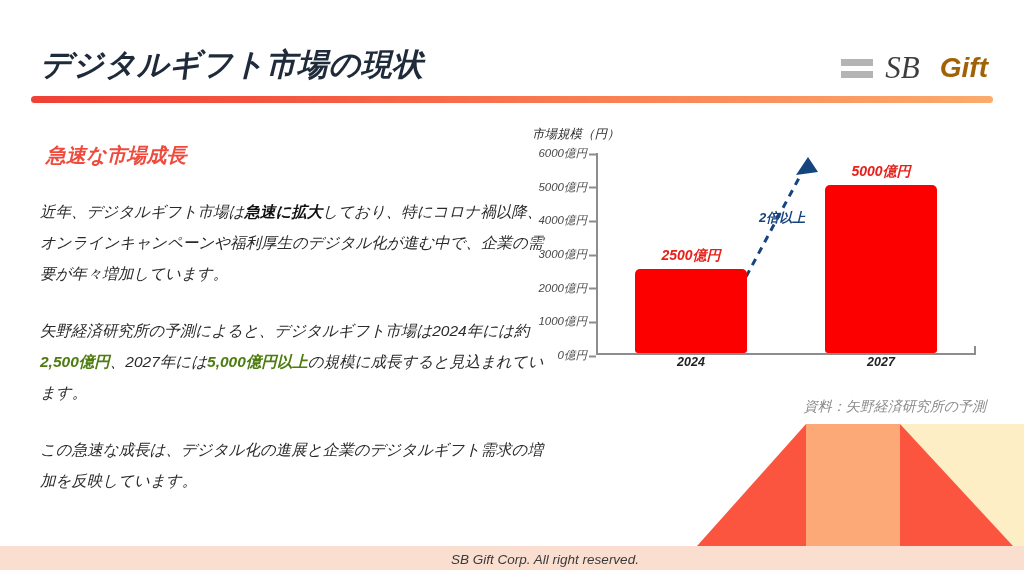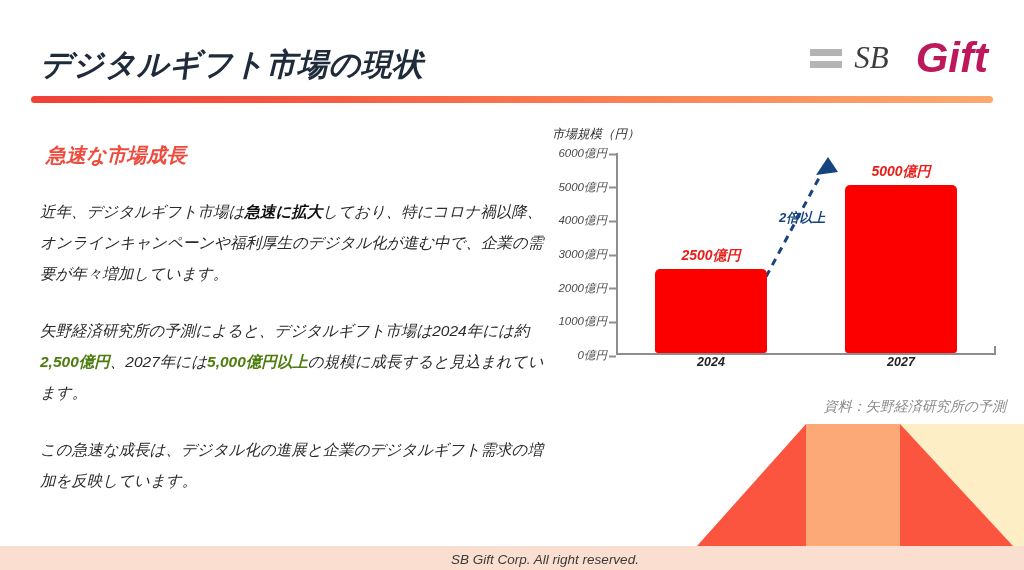--- a/index.html
+++ b/index.html
@@ -26,21 +26,21 @@
     top: 44px;
     font-size: 31px;
     font-weight: bold;
     color: #1f2b3a;
     letter-spacing: 0.5px;
     white-space: nowrap;
   }
   .brand-logo {
     position: absolute;
     right: 36px;
-    top: 34px;
+    top: 50px;
     display: flex;
     align-items: center;
     gap: 10px;
   }
   .brand-bars {
     display: flex;
     flex-direction: column;
     gap: 5px;
     margin-right: 2px;
   }
@@ -50,24 +50,24 @@
     height: 7px;
     background: #b4b4b4;
   }
   .brand-sb {
     font-family: "Liberation Serif", "DejaVu Serif", serif;
     font-size: 31px;
     color: #3d3d3d;
     letter-spacing: 0px;
   }
   .brand-gift {
-    font-size: 42px;
-    font-weight: bold;
-    color: #be185d;
-    margin-left: 17px;
+    font-size: 28px;
+    font-weight: bold;
+    color: #a16207;
+    margin-left: 10px;
   }
   .title-rule {
     position: absolute;
     left: 31px;
     top: 96px;
     width: 962px;
     height: 7px;
     border-radius: 4px;
     background: linear-gradient(to right, #ef4136 0%, #f4553f 25%, #f97a50 55%, #fbab6d 100%);
   }
@@ -92,21 +92,21 @@
     color: #2a2a2a;
   }
   .body-copy p { margin: 0 0 26px 0; }
   .body-copy p:last-child { margin-bottom: 0; }
   .em-dark { font-weight: bold; color: #111111; }
   .em-red  { font-weight: bold; color: #4d7c0f; }
 
   
   .chart-wrap {
     position: absolute;
-    left: 544px;
+    left: 524px;
     top: 126px;
     width: 462px;
     height: 280px;
   }
   .chart-axis-title {
     position: absolute;
     left: 8px;
     top: 0px;
     font-size: 12.5px;
     color: #2b2b2b;

